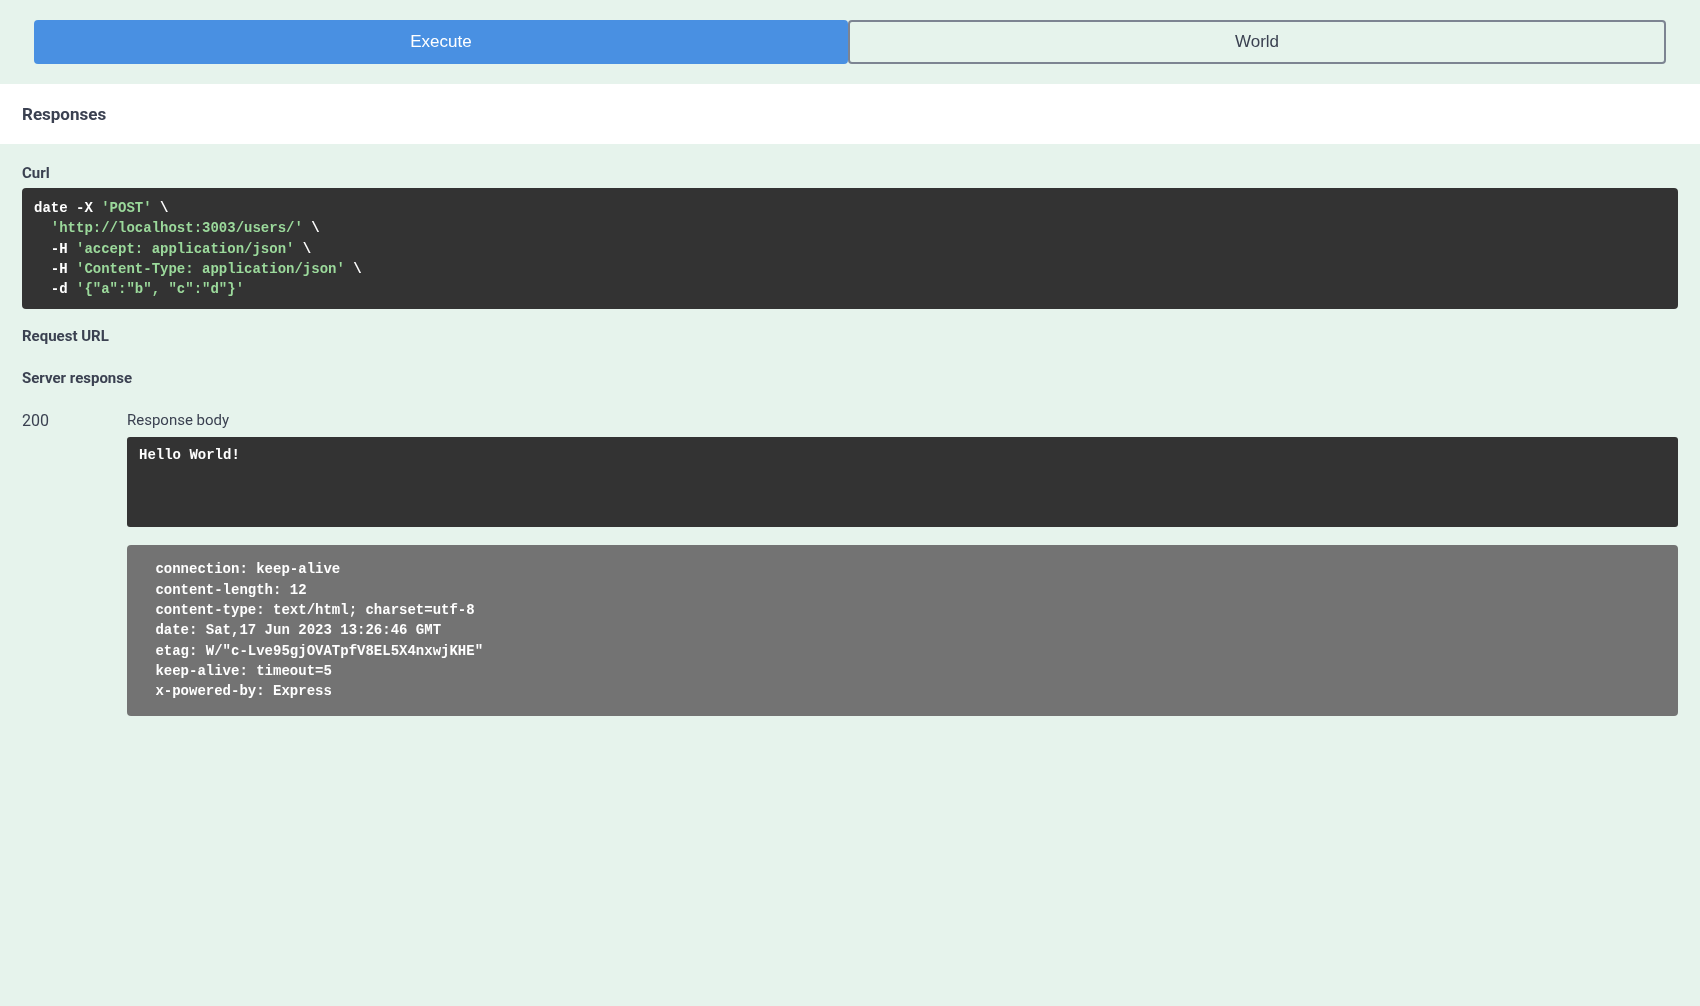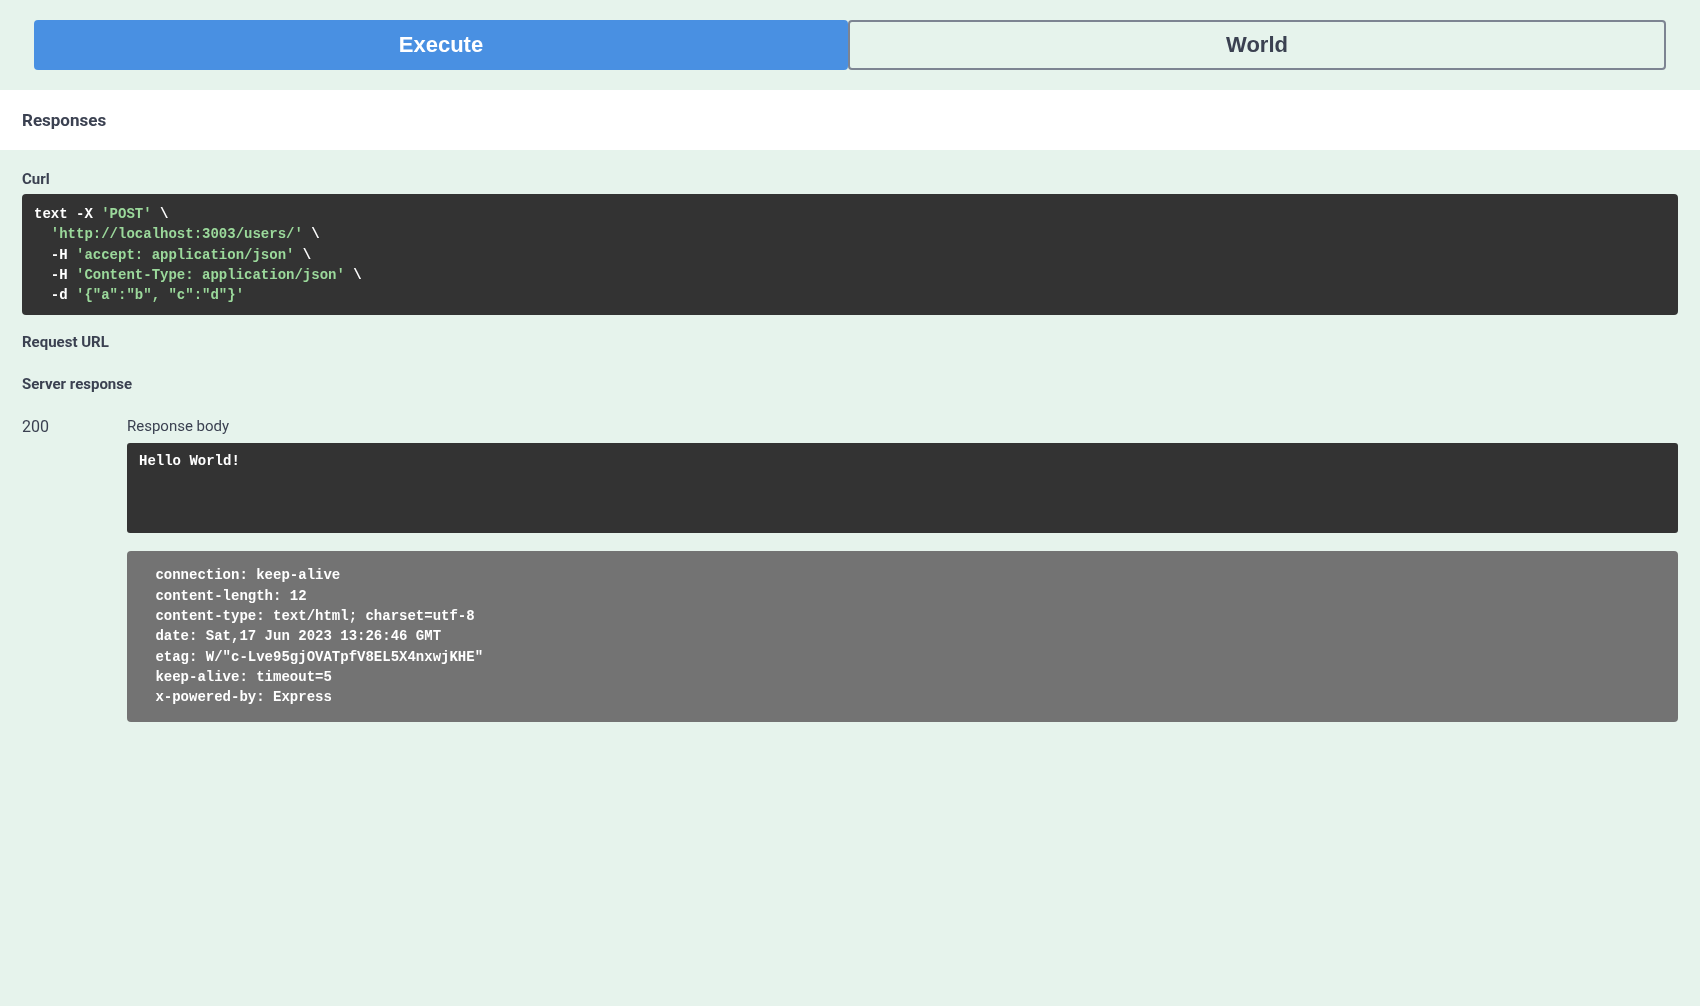--- a/index.html
+++ b/index.html
@@ -14,22 +14,22 @@
     font-size: 14px;
   }
   .button-row {
     display: flex;
     padding: 20px 34px;
     gap: 0;
   }
   .btn {
     flex: 1;
     padding: 10px 16px;
-    font-size: 22px;
-    font-weight: 700;
+    font-size: 17px;
+    font-weight: 400;
     text-align: center;
     cursor: pointer;
     border: none;
     border-radius: 4px;
   }
   .btn-execute {
     background: #4990e2;
     color: #fff;
   }
   .btn-clear {
@@ -138,21 +138,21 @@
 <div class="button-row">
   <button class="btn btn-execute">Execute</button>
   <button class="btn btn-clear">World</button>
 </div>
 
 <div class="section-header">Responses</div>
 
 <div class="content">
 
   <div class="label">Curl</div>
-  <div class="code-block curl-block"><span>text -X </span><span class="str">'POST'</span><span> \
+  <div class="code-block curl-block"><span>date -X </span><span class="str">'POST'</span><span> \
   </span><span class="str">'http://localhost:3003/users/'</span><span> \
   -H </span><span class="str">'accept: application/json'</span><span> \
   -H </span><span class="str">'Content-Type: application/json'</span><span> \
   -d </span><span class="str">'{"a":"b", "c":"d"}'</span></div>
 
   <div class="spacer"></div>
 
   <div class="label">Request URL</div>
 
   <div class="spacer"></div>

